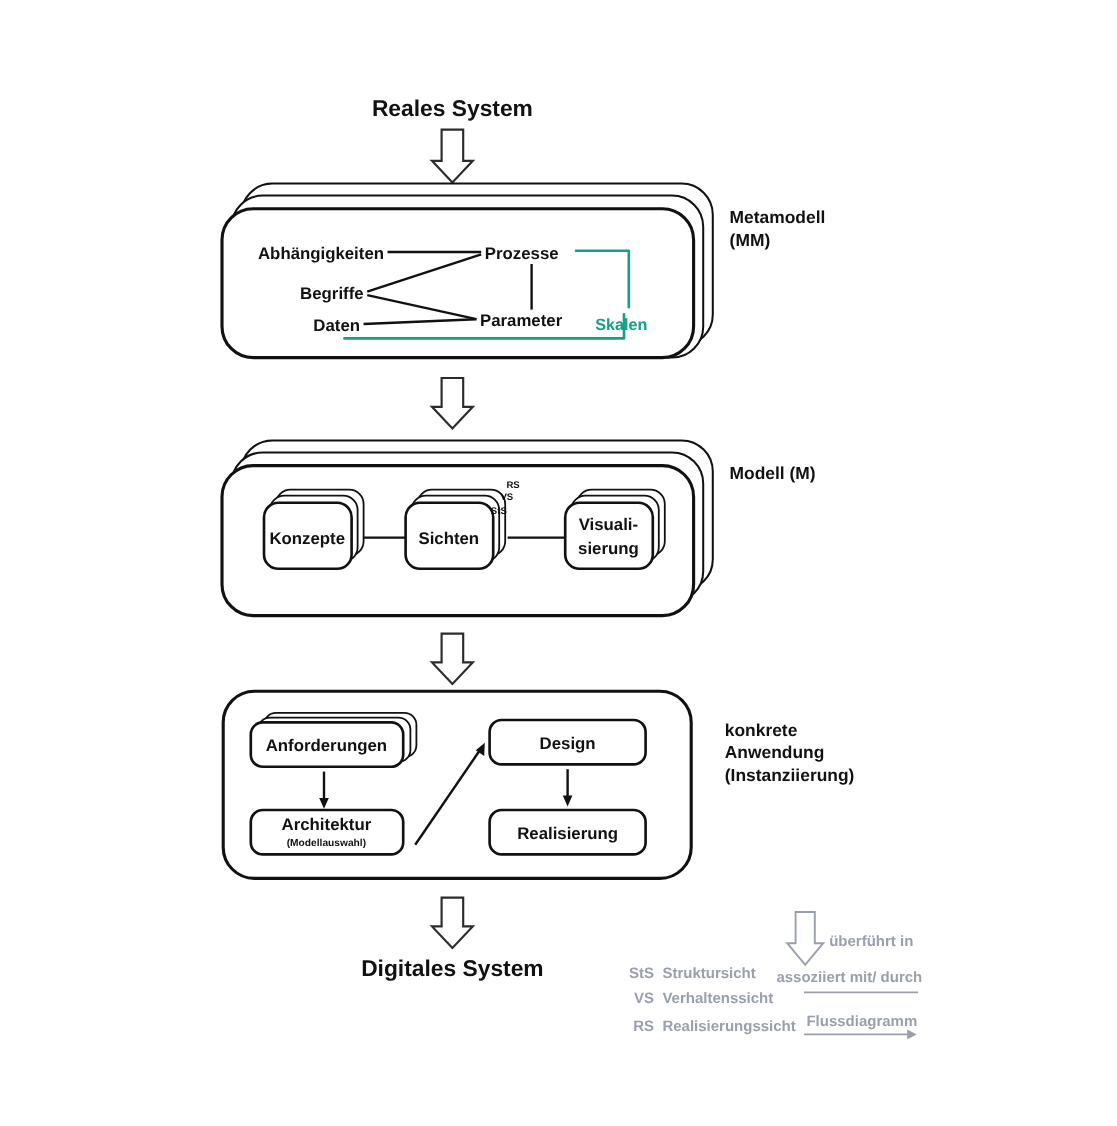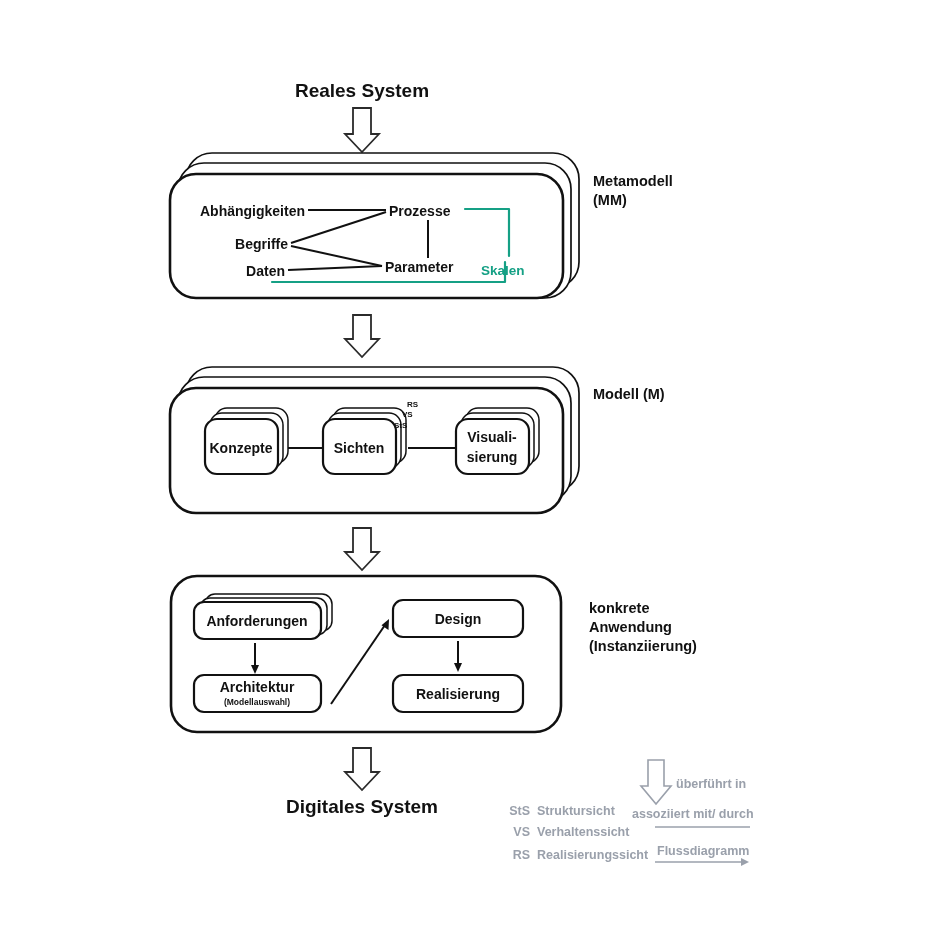--- a/index.html
+++ b/index.html
@@ -10,21 +10,21 @@
   body {
     width: 931px;
     height: 938px;
     font-family: "Liberation Sans", sans-serif;
     color: #1a1a1a;
     position: relative;
     overflow: hidden;
   }
   #diagram-root {
     position: absolute;
-    top: 0; left: 0;
+    top: 0; left: 15px;
     width: 817px;
     height: 938px;
   }
   svg.layer {
     position: absolute;
     top: 0; left: 0;
     width: 931px;
     height: 938px;
   }
   .title-text {

